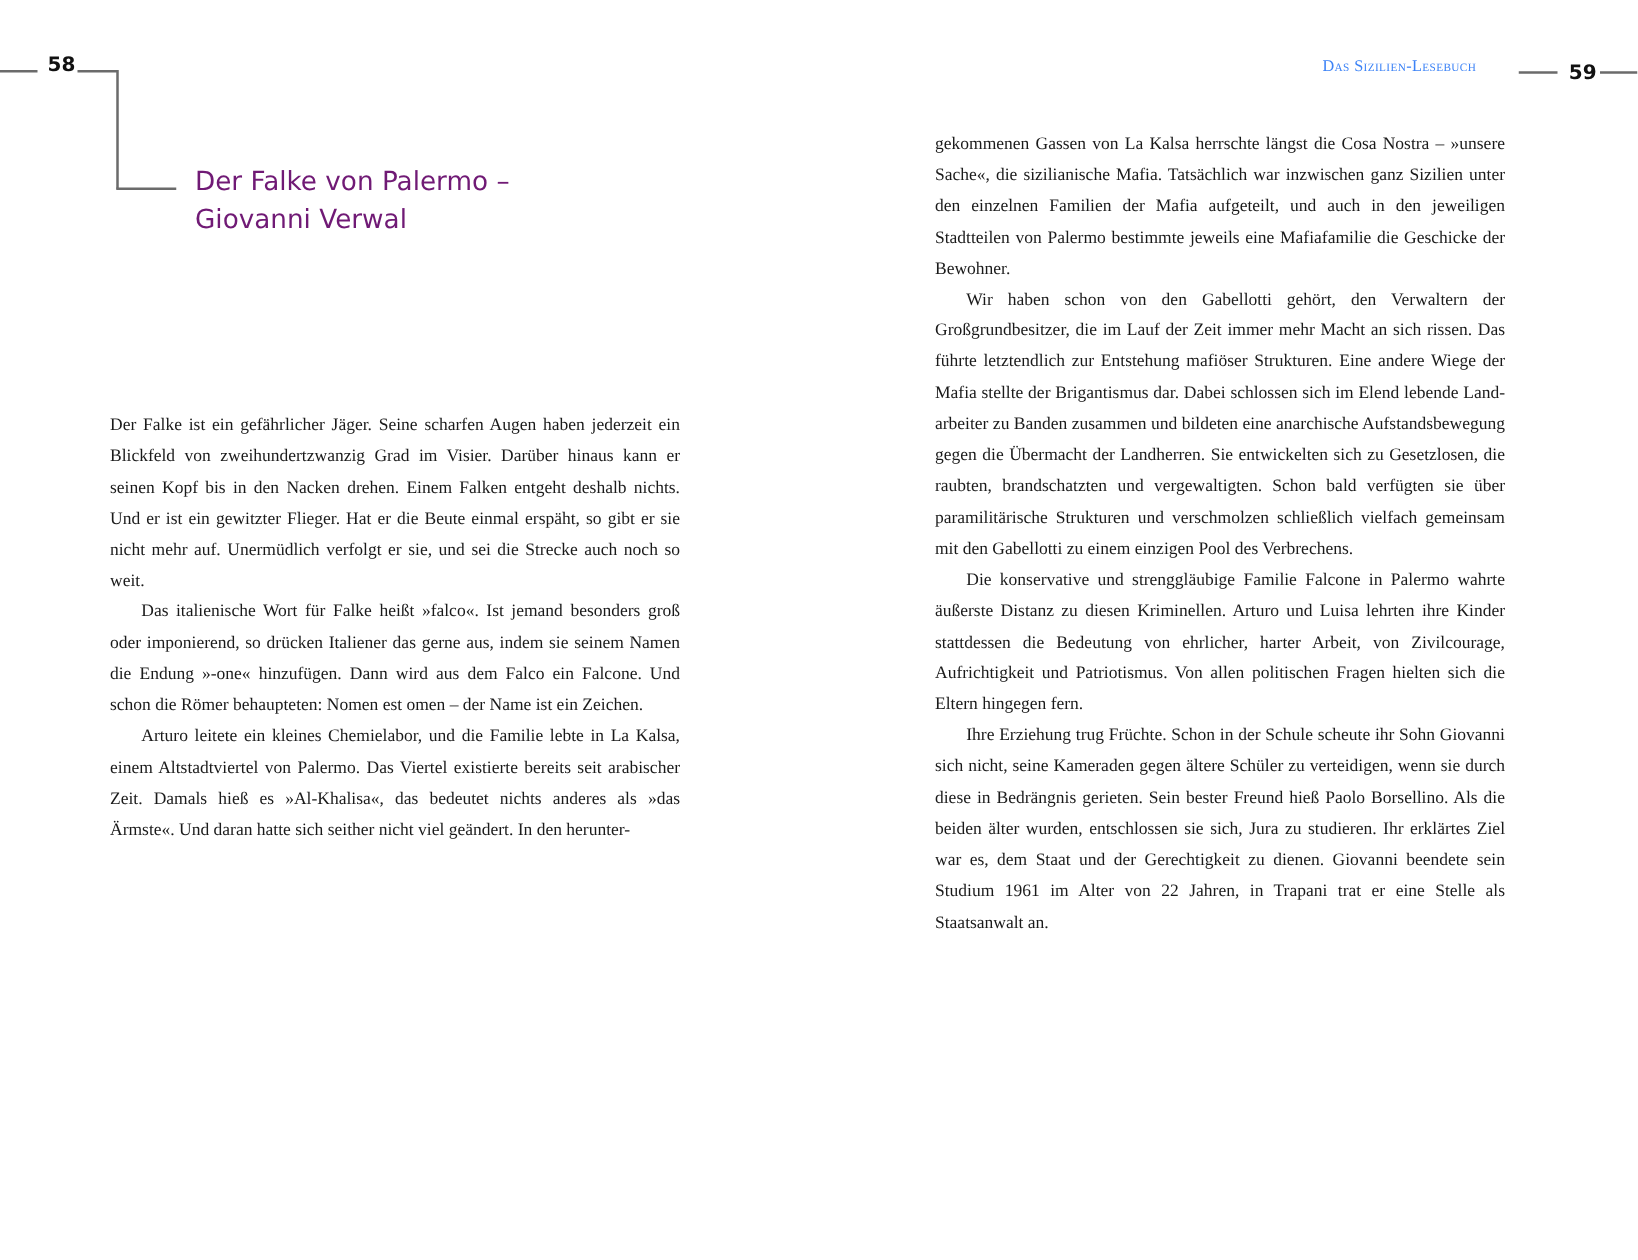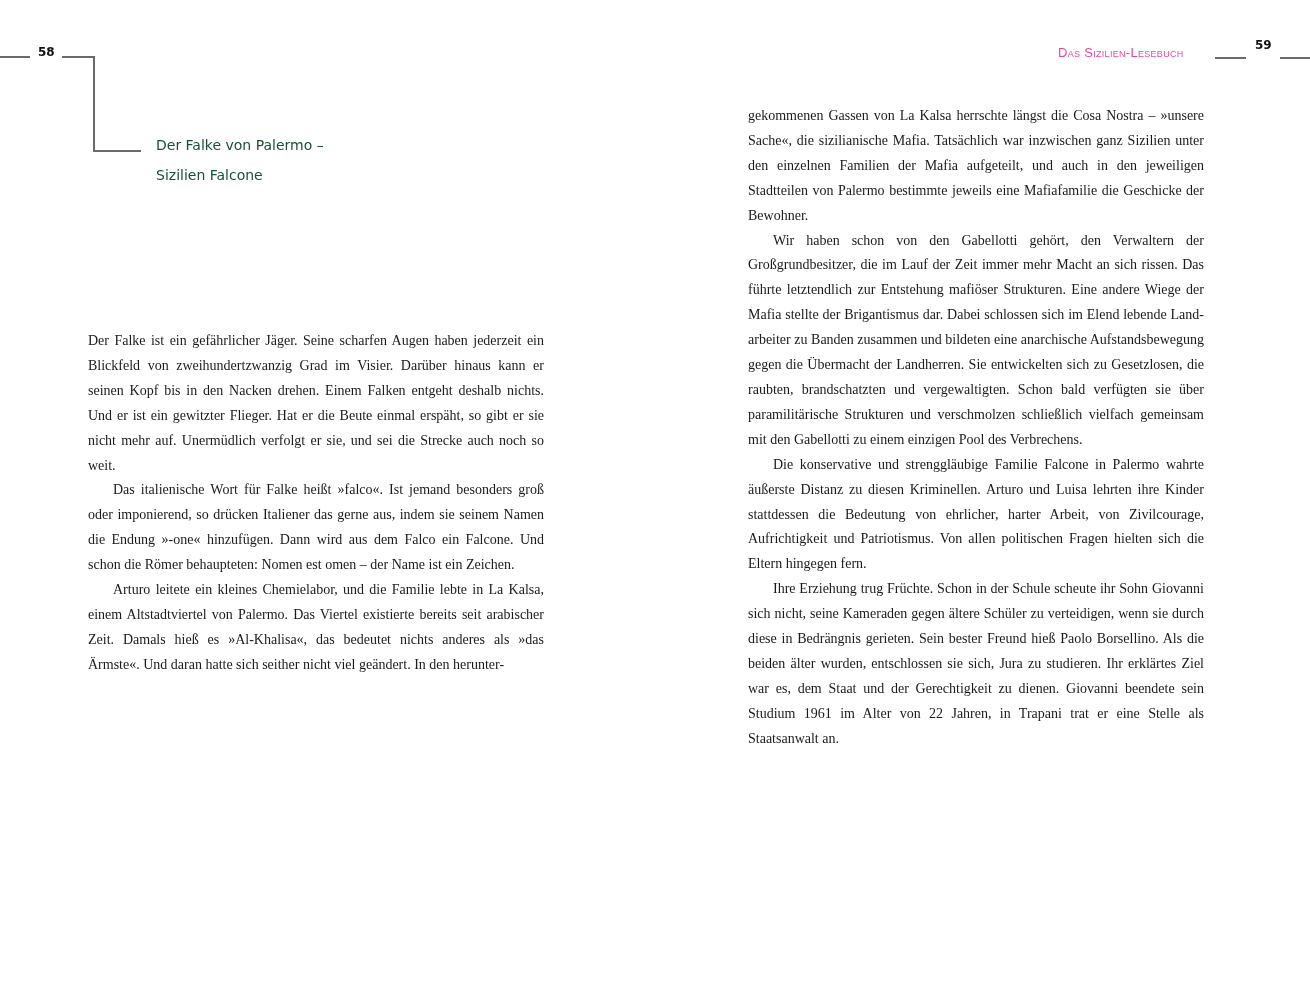--- a/index.html
+++ b/index.html
@@ -1,50 +1,50 @@
 <!DOCTYPE html>
 <html><head>
 <meta charset="utf-8">
 <style>
   html, body { margin: 0; padding: 0; background: #ffffff; }
   body { width: 1310px; height: 1008px; position: relative; overflow: hidden; color: #1a1a1a; }
   .rule { position: absolute; background: #6b6b6b; }
-  .folio { position: absolute; font-family: "DejaVu Sans", sans-serif; font-weight: bold; font-size: 12px; color: #111; line-height: 14px; }
-  .running-head { position: absolute; font-family: Liberation Sans, sans-serif; font-size: 13px; color: #ec4899; font-variant: small-caps; letter-spacing: 0.3px; line-height: 14px; }
-  .chapter-title { position: absolute; left: 156px; top: 130px; font-family: "DejaVu Sans", sans-serif; font-size: 14px; line-height: 30px; color: #14532d; margin: 0; font-weight: normal; }
+  .folio { position: absolute; font-family: "DejaVu Sans", sans-serif; font-weight: bold; font-size: 16px; color: #111; line-height: 14px; }
+  .running-head { position: absolute; font-family: Liberation Serif, serif; font-size: 13px; color: #3b82f6; font-variant: small-caps; letter-spacing: 0.3px; line-height: 14px; }
+  .chapter-title { position: absolute; left: 156px; top: 130px; font-family: "DejaVu Sans", sans-serif; font-size: 21px; line-height: 30px; color: #701a75; margin: 0; font-weight: normal; }
   .chapter-title span { display: block; }
   .col { position: absolute; width: 456px; font-family: "Liberation Serif", serif; font-size: 14px; line-height: 24.9px; text-align: justify; hyphens: manual; }
   .col p { margin: 0; }
   .col p.indent { text-indent: 25px; }
   .col-left { left: 88px; top: 329px; }
   .col-right { left: 748px; top: 104px; }
 </style>
 </head>
 <body>
 
 <div class="rule" style="left:0;top:56px;width:30px;height:1.5px;"></div>
 <div class="folio" style="left:38px;top:45px;">58</div>
 <div class="rule" style="left:62px;top:56px;width:32px;height:1.5px;"></div>
 <div class="rule" style="left:93px;top:56px;width:1.5px;height:95px;"></div>
 <div class="rule" style="left:93px;top:150px;width:48px;height:1.5px;"></div>
 
 <h1 class="chapter-title">
   <span>Der Falke von Palermo –</span>
-  <span>Sizilien Falcone</span>
+  <span>Giovanni Verwal</span>
 </h1>
 
 <div class="col col-left">
   <p>Der Falke ist ein gefährlicher Jäger. Seine scharfen Augen haben jederzeit ein Blickfeld von zweihundertzwanzig Grad im Visier. Darüber hinaus kann er seinen Kopf bis in den Nacken drehen. Einem Falken entgeht deshalb nichts. Und er ist ein gewitzter Flieger. Hat er die Beute einmal erspäht, so gibt er sie nicht mehr auf. Unermüdlich verfolgt er sie, und sei die Strecke auch noch so weit.</p>
   <p class="indent">Das italienische Wort für Falke heißt »falco«. Ist jemand besonders groß oder imponierend, so drücken Italiener das gerne aus, indem sie seinem Namen die Endung »-one« hin­zufügen. Dann wird aus dem Falco ein Falcone. Und schon die Römer behaupteten: Nomen est omen – der Name ist ein Zeichen.</p>
   <p class="indent">Arturo leitete ein kleines Chemielabor, und die Familie lebte in La Kalsa, einem Altstadtviertel von Palermo. Das Vier­tel existierte bereits seit arabischer Zeit. Damals hieß es »Al-Khalisa«, das bedeutet nichts anderes als »das Ärmste«. Und daran hatte sich seither nicht viel geändert. In den herunter-</p>
 </div>
 
 <div class="running-head" style="left:1058px;top:46px;">Das Sizilien-Lesebuch</div>
 <div class="rule" style="left:1215px;top:57px;width:31px;height:1.5px;"></div>
-<div class="folio" style="left:1255px;top:38px;">59</div>
+<div class="folio" style="left:1255px;top:51px;">59</div>
 <div class="rule" style="left:1280px;top:57px;width:30px;height:1.5px;"></div>
 
 <div class="col col-right">
   <p>gekommenen Gassen von La Kalsa herrschte längst die Cosa Nostra – »unsere Sache«, die sizilianische Mafia. Tatsächlich war inzwischen ganz Sizilien unter den einzelnen Familien der Mafia aufgeteilt, und auch in den jeweiligen Stadtteilen von Palermo bestimmte jeweils eine Mafiafamilie die Geschicke der Bewohner.</p>
   <p class="indent">Wir haben schon von den Gabellotti gehört, den Verwal­tern der Großgrundbesitzer, die im Lauf der Zeit immer mehr Macht an sich rissen. Das führte letztendlich zur Entstehung mafiöser Strukturen. Eine andere Wiege der Mafia stellte der Brigantismus dar. Dabei schlossen sich im Elend lebende Land­arbeiter zu Banden zusammen und bildeten eine anarchische Aufstandsbewegung gegen die Übermacht der Landherren. Sie entwickelten sich zu Gesetzlosen, die raubten, brandschatzten und vergewaltigten. Schon bald verfügten sie über parami­litärische Strukturen und verschmolzen schließlich vielfach gemeinsam mit den Gabellotti zu einem einzigen Pool des Verbrechens.</p>
   <p class="indent">Die konservative und strenggläubige Familie Falcone in Palermo wahrte äußerste Distanz zu diesen Kriminellen. Arturo und Luisa lehrten ihre Kinder stattdessen die Bedeu­tung von ehrlicher, harter Arbeit, von Zivilcourage, Aufrich­tigkeit und Patriotismus. Von allen politischen Fragen hielten sich die Eltern hingegen fern.</p>
   <p class="indent">Ihre Erziehung trug Früchte. Schon in der Schule scheute ihr Sohn Giovanni sich nicht, seine Kameraden gegen ältere Schüler zu verteidigen, wenn sie durch diese in Bedrängnis gerieten. Sein bester Freund hieß Paolo Borsellino. Als die beiden älter wurden, entschlossen sie sich, Jura zu studieren. Ihr erklärtes Ziel war es, dem Staat und der Gerechtigkeit zu dienen. Giovanni beendete sein Studium 1961 im Alter von 22 Jahren, in Trapani trat er eine Stelle als Staatsanwalt an.</p>
 </div>
 
 </body></html>

